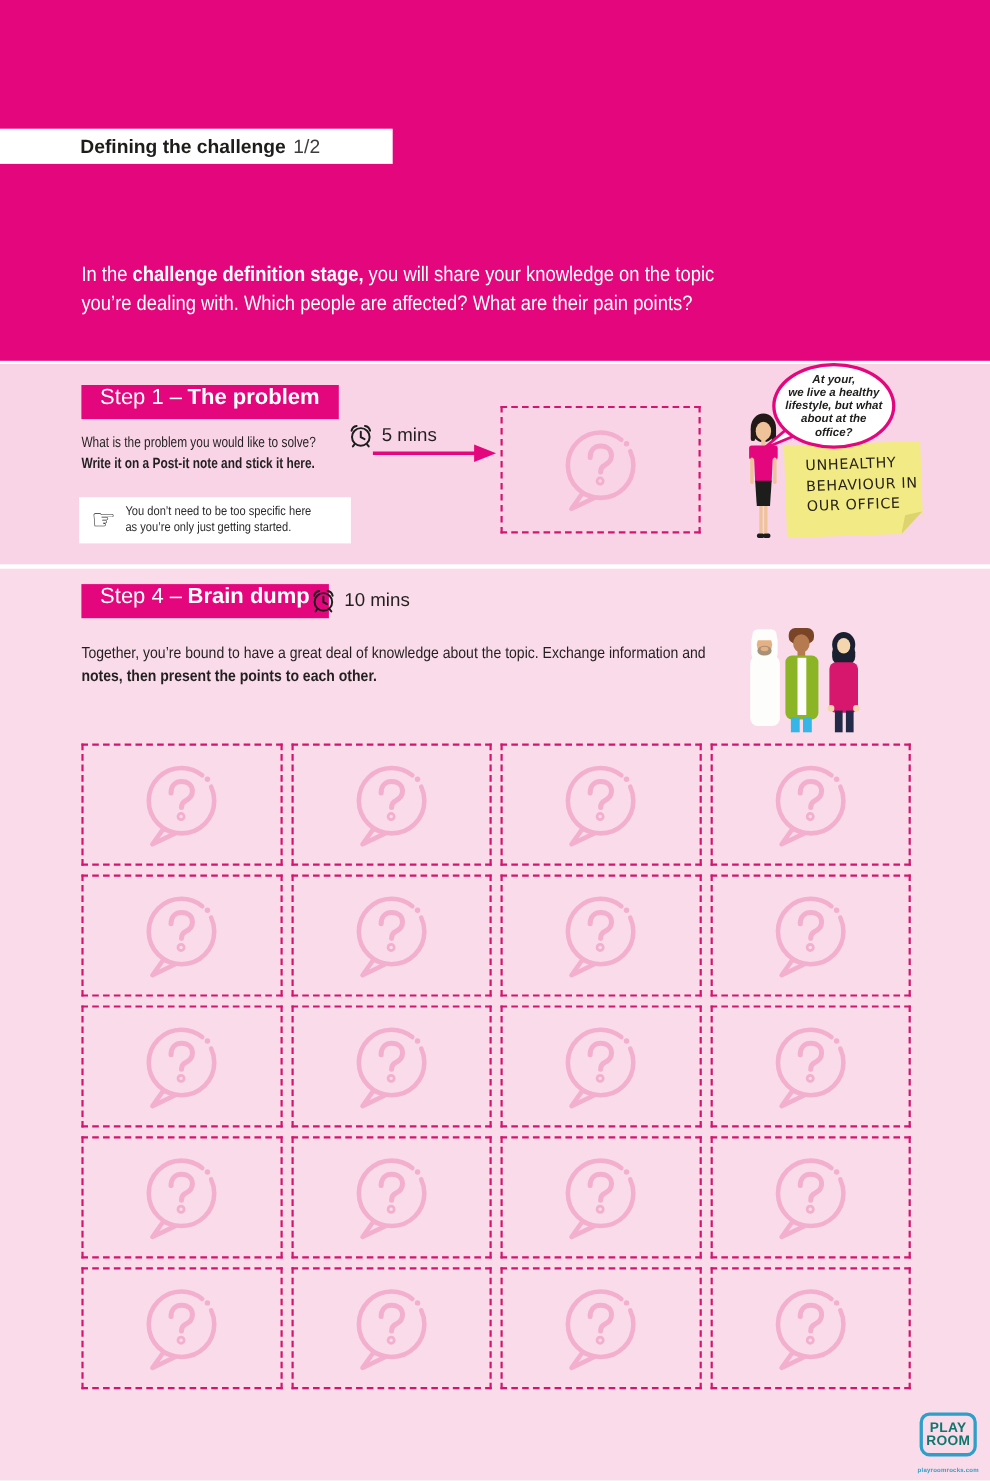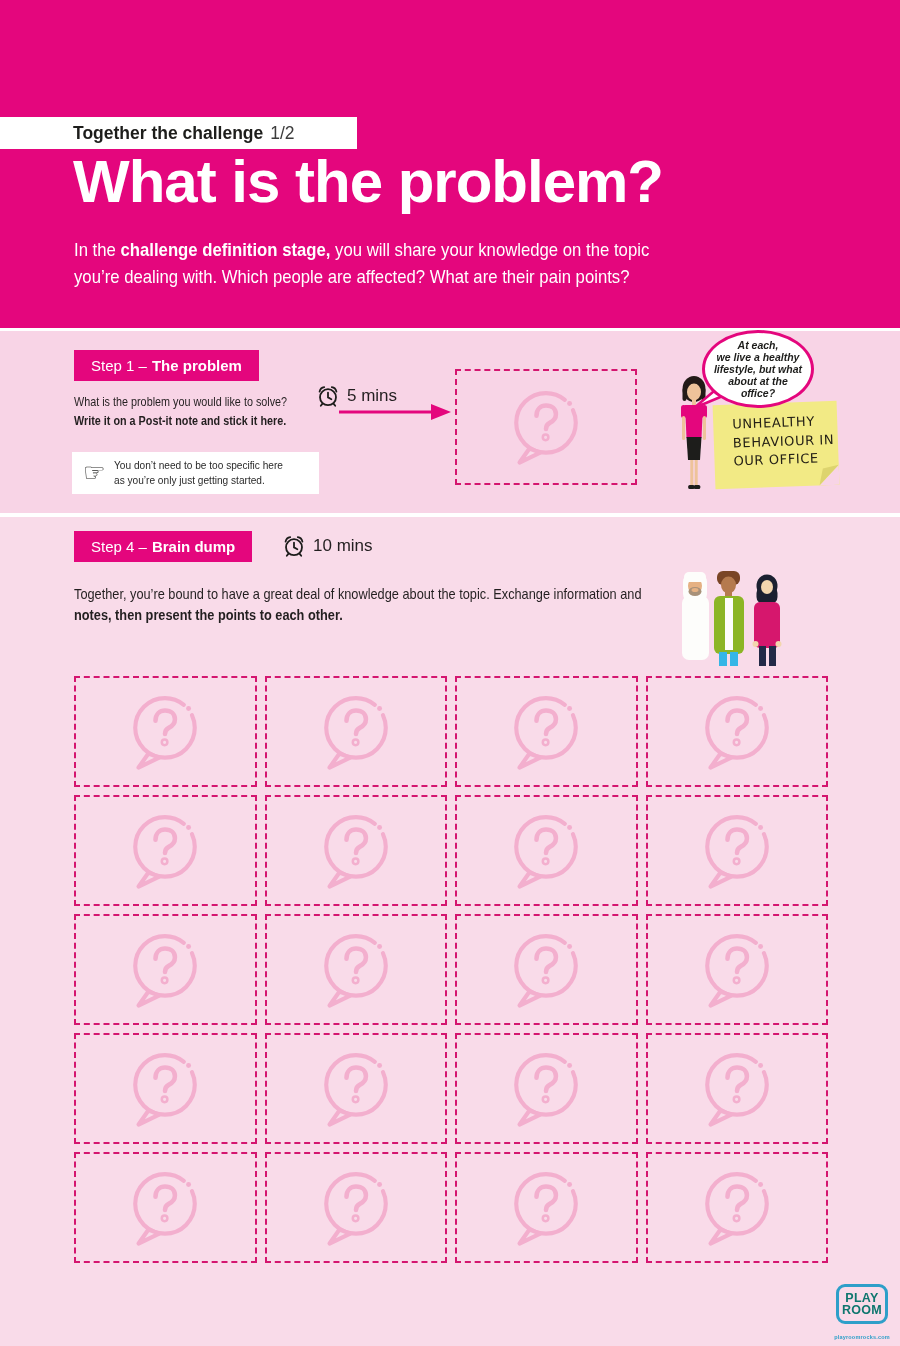--- a/index.html
+++ b/index.html
@@ -16,22 +16,22 @@
   .banner b{font-weight:bold;color:#1d1d1b;}
   .banner .pg{margin-left:7px;color:#3c3c3c;}
   .hero h1{position:absolute;left:73px;top:150px;margin:0;color:#fff;font-size:60px;line-height:1.05;
            font-weight:bold;letter-spacing:-1px;white-space:nowrap;}
   .intro{position:absolute;left:74px;top:236px;color:#fff;font-size:19px;line-height:27px;}
   .intro .ln{white-space:nowrap;}
   .cond{display:inline-block;transform:scaleX(0.88);transform-origin:0 0;white-space:nowrap;}
   .cond80{display:inline-block;transform:scaleX(0.8);transform-origin:0 0;white-space:nowrap;}
 
   
-  .chip{position:absolute;height:31px;background:#e4067d;color:#fff;display:flex;align-items:center;
-        padding:0 17px;font-size:15px;white-space:nowrap;}
+  .chip{position:absolute;height:31px;background:#e4067d;color:#fff;display:flex;
+        padding:0 17px;font-size:20px;white-space:nowrap;}
   .chip b{font-weight:bold;margin-left:5px;}
   .timer{position:absolute;display:flex;align-items:center;gap:7px;font-size:17px;color:#231f20;}
   .alarm{width:24px;height:24px;}
 
   
   .q{position:absolute;left:74px;top:392px;font-size:13.5px;line-height:19px;}
   .q .b2{font-weight:bold;}
   .tip{position:absolute;left:72px;top:452px;background:#fff;display:flex;align-items:center;gap:9px;
        padding:6px 13px 7px 11px;}
   .finger{font-family:"DejaVu Sans",sans-serif;font-size:25px;line-height:1;color:#1d1d1b;}
@@ -72,24 +72,23 @@
   .logo-url{position:absolute;left:824px;top:1334px;width:76px;text-align:center;color:#2e9fc9;
             font-weight:bold;font-size:5.5px;letter-spacing:0.2px;}
 </style>
 </head>
 <body>
 
 <div class="page">
 
   <header class="hero">
     <div class="banner">
-      <b>Together the challenge</b>
+      <b>Defining the challenge</b>
       <span class="pg">1/2</span>
     </div>
-    <h1>What is the problem?</h1>
     <div class="intro">
       <div class="ln"><span class="cond"><span>In the </span><b>challenge definition stage,</b><span> you will share your knowledge on the topic</span></span></div>
       <div class="ln"><span class="cond">you’re dealing with. Which people are affected? What are their pain points?</span></div>
     </div>
   </header>
 
   <section class="sec1"></section>
 
   <div class="chip" style="left:74px;top:350px;">
     <span>Step 1 – </span>
@@ -134,21 +133,21 @@
       <polygon points="32,78 20,95 45,83" fill="#f9dbe9" stroke="#f3afce" stroke-width="5" stroke-linejoin="round"></polygon>
       <path d="M40.5 38.5 c0 -8.5 5.5 -12.5 11.5 -12.5 c7.5 0 12 4.5 12 10.5 c0 5.5 -3.5 8.5 -7.5 10.5 c-3.5 1.8 -4.5 3.5 -4.5 7.5" fill="none" stroke="#f3afce" stroke-width="5.5" stroke-linecap="round"></path>
       <circle cx="51.5" cy="64.5" r="3.4" fill="none" stroke="#f3afce" stroke-width="3"></circle>
     </svg>
     </div>
 
   <svg class="tail" width="42" height="32" viewBox="0 0 42 32">
     <polygon points="36,3 4,30 40,15" fill="#fff" stroke="#e4067d" stroke-width="2.5" stroke-linejoin="round"></polygon>
   </svg>
   <div class="speech">
-    <span class="sl">At each,</span>
+    <span class="sl">At your,</span>
     <span class="sl">we live a healthy</span>
     <span class="sl">lifestyle, but what</span>
     <span class="sl">about at the</span>
     <span class="sl">office?</span>
   </div>
 
   <svg class="woman" width="40" height="118" viewBox="0 0 40 118">
     <ellipse cx="20" cy="15" rx="11.5" ry="13" fill="#231a17"></ellipse>
     <rect x="8.5" y="14" width="4" height="13" rx="2" fill="#231a17"></rect>
     <rect x="27.5" y="14" width="4" height="13" rx="2" fill="#231a17"></rect>

